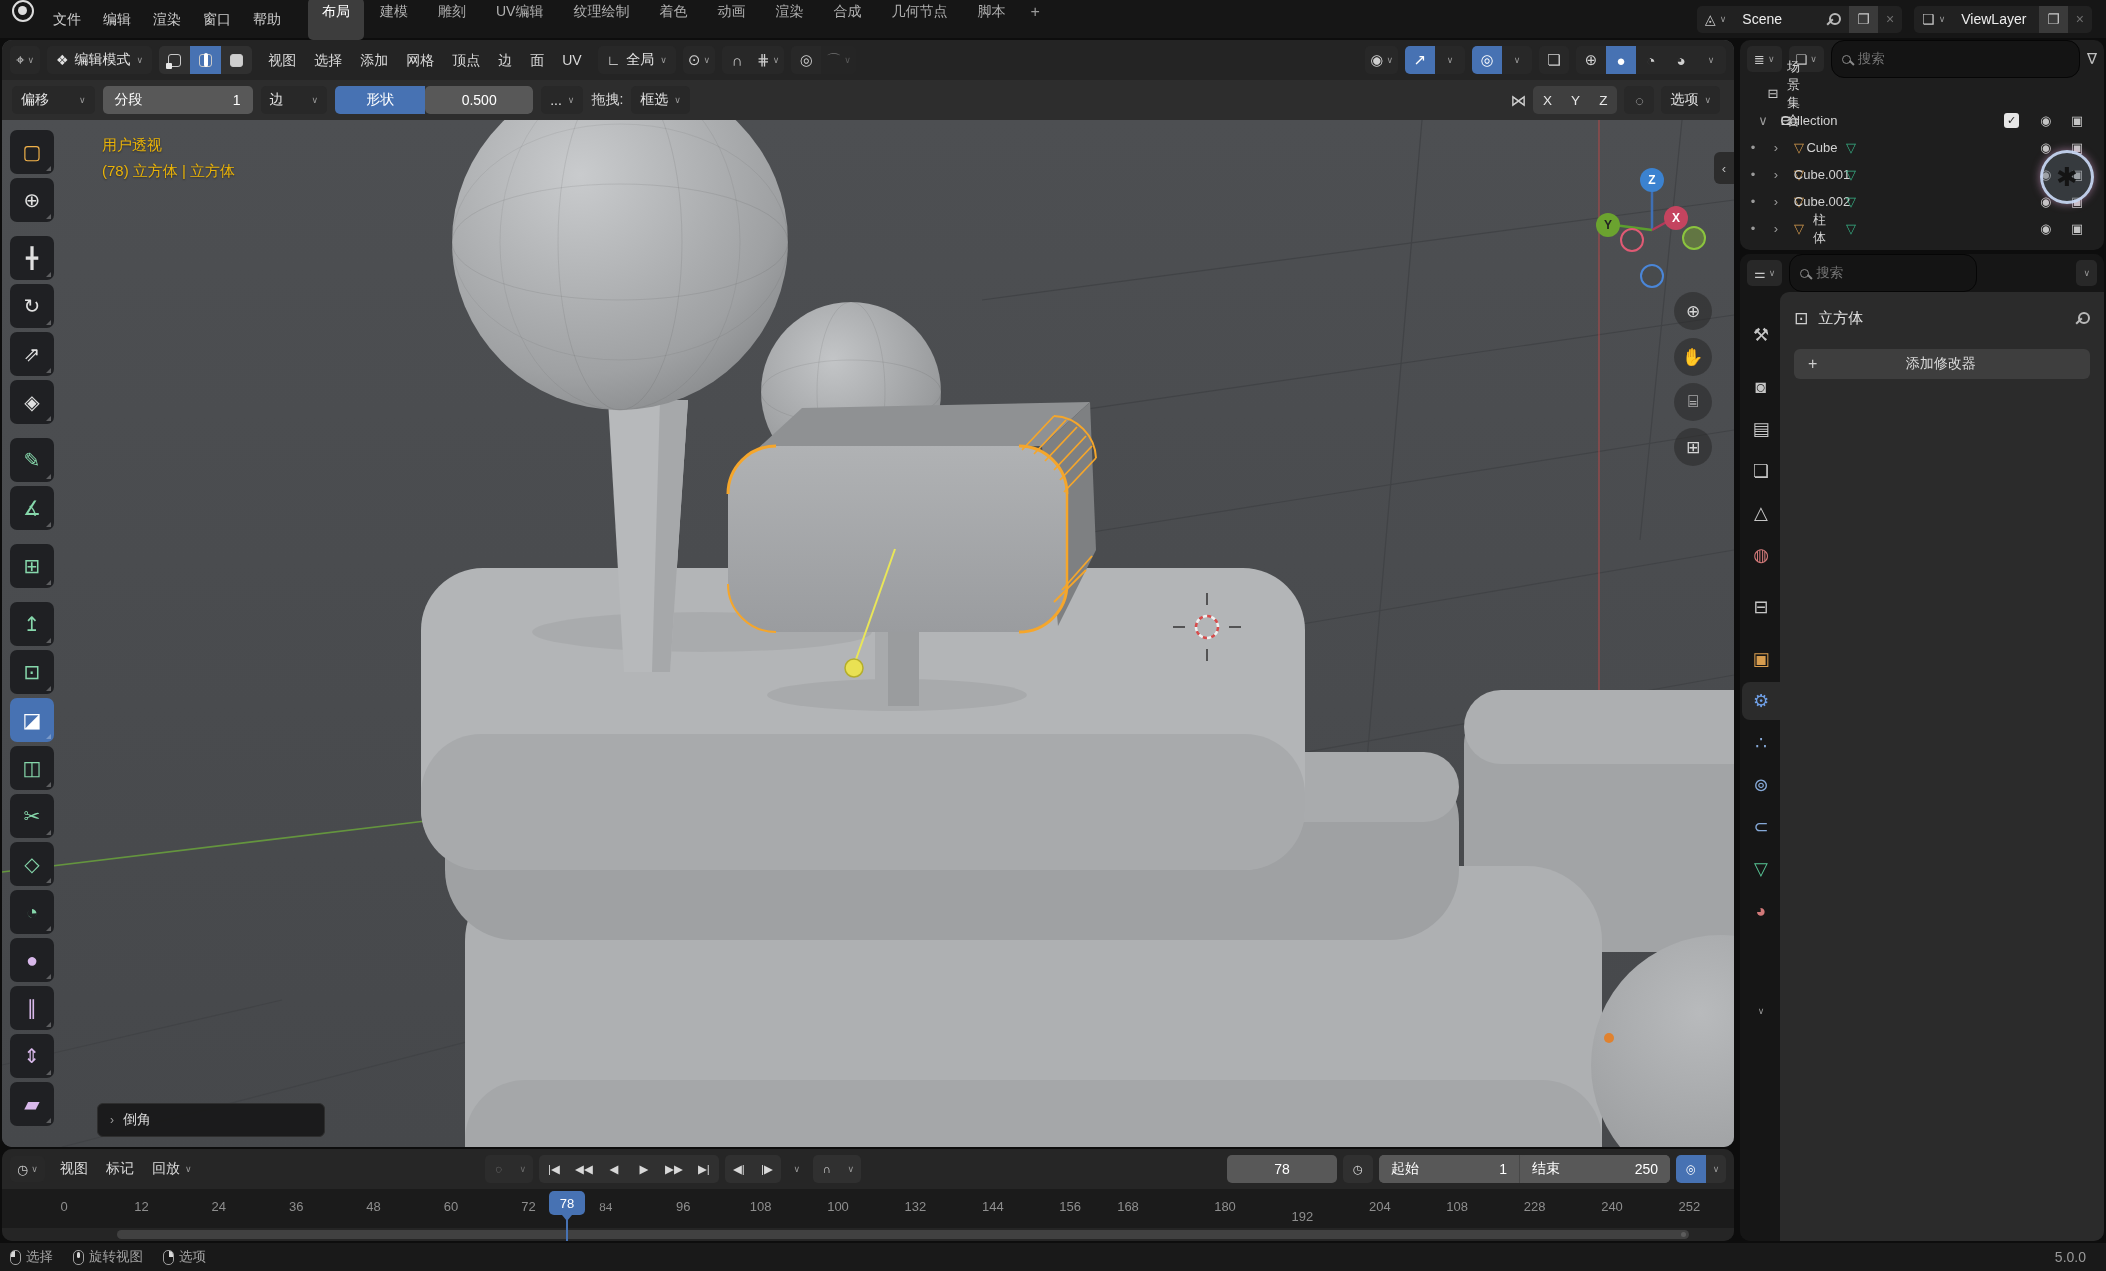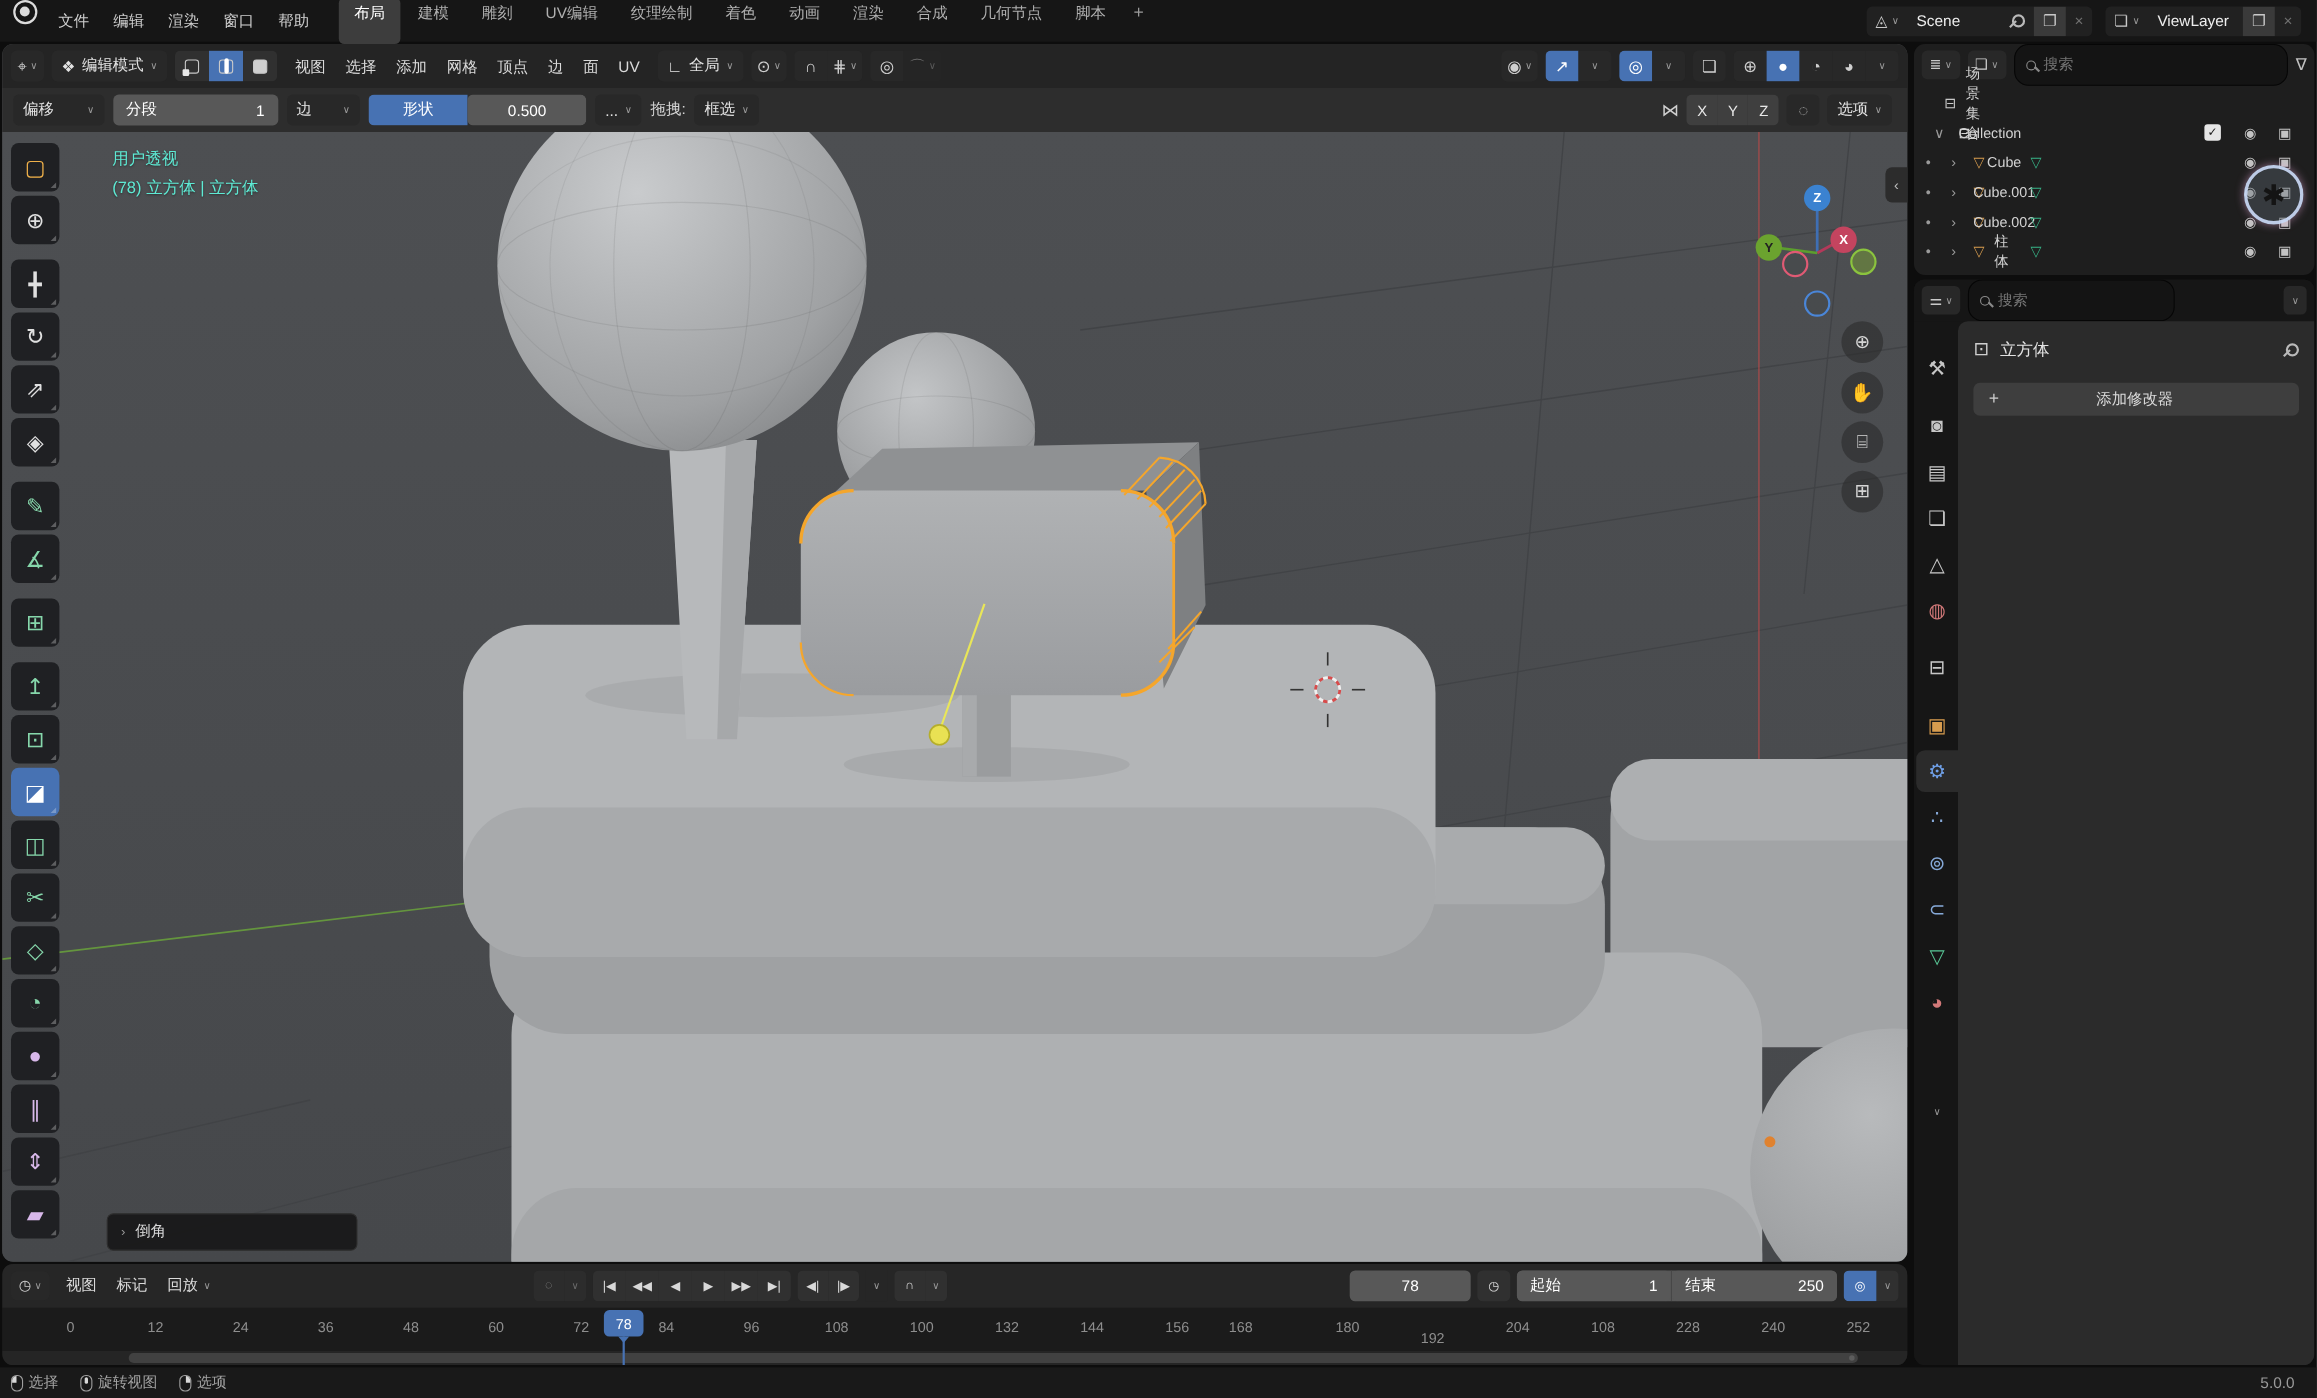--- a/index.html
+++ b/index.html
@@ -49,21 +49,21 @@
   .tsr-label{font-size:14px;color:#d5d5d5}
   .xyzbtn{width:28px;height:28px;background:#3f3f3f;color:#e8e8e8;font-size:13.5px;display:flex;align-items:center;justify-content:center}
 
   
   #tools{position:absolute;left:8px;top:90px;width:44px;z-index:6}
   .tool{position:absolute;left:0;width:44px;height:44px;border-radius:7px;background:#1f2023;display:flex;align-items:center;justify-content:center;font-size:20px}
   .tool::after{content:'';position:absolute;right:3px;bottom:3px;border-left:5px solid transparent;border-bottom:5px solid rgba(255,255,255,.28)}
   .tool.active{background:#4772b3}
 
   
-  .vptext{position:absolute;left:100px;top:92px;z-index:6;font-size:15px;color:#5eead4;text-shadow:0 1px 2px rgba(0,0,0,.45);line-height:26px}
+  .vptext{position:absolute;left:100px;top:92px;z-index:6;font-size:15px;color:#eab308;text-shadow:0 1px 2px rgba(0,0,0,.45);line-height:26px}
   #oppanel{position:absolute;left:95px;top:1063px;width:228px;height:34px;z-index:6;background:rgba(24,24,24,.92);border:1px solid #2e2e2e;border-radius:6px;display:flex;align-items:center;padding:0 12px;gap:9px;font-size:14px;color:#d8d8d8}
   #axis-gizmo{position:absolute;left:1580px;top:128px;width:130px;height:130px;z-index:6}
   .gball{position:absolute;width:24px;height:24px;border-radius:50%;display:flex;align-items:center;justify-content:center;font-size:12px;font-weight:bold;color:#1d1d1d}
   .gball.hollow{background:rgba(70,72,74,.55)}
   .navbtn{position:absolute;left:1672px;width:38px;height:38px;border-radius:50%;background:rgba(40,40,40,.55);display:flex;align-items:center;justify-content:center;font-size:17px;color:#d5d5d5;z-index:6}
   #vp-collapse{position:absolute;right:0;top:112px;width:20px;height:32px;background:#2c2c2c;border-radius:6px 0 0 6px;display:flex;align-items:center;justify-content:center;color:#bdbdbd;font-size:13px;z-index:6}
 
   
   .olh{height:38px;display:flex;align-items:center;padding:0 7px;gap:7px}
   .sbtn{height:26px;border-radius:5px;background:#282828;display:flex;align-items:center;padding:0 7px;gap:3px;font-size:13px;color:#c9c9c9}
@@ -674,21 +674,21 @@
     </div>
   </div>
   <div id="ruler">
       <span class="tick" style="left: 62px;">0</span>
       <span class="tick" style="left: 139.4px;">12</span>
       <span class="tick" style="left: 216.8px;">24</span>
       <span class="tick" style="left: 294.2px;">36</span>
       <span class="tick" style="left: 371.6px;">48</span>
       <span class="tick" style="left: 449px;">60</span>
       <span class="tick" style="left: 526.4px;">72</span>
-      <span class="tick" style="left: 603.8px;">84</span>
+      <span class="tick" style="left: 603.8px; font-family: Liberation Serif, serif;">84</span>
       <span class="tick" style="left: 681.2px;">96</span>
       <span class="tick" style="left: 758.6px;">108</span>
       <span class="tick" style="left: 836px;">100</span>
       <span class="tick" style="left: 913.4px;">132</span>
       <span class="tick" style="left: 990.8px;">144</span>
       <span class="tick" style="left: 1068.2px;">156</span>
       <span class="tick" style="left: 1126px;">168</span>
       <span class="tick" style="left: 1223px;">180</span>
       <span class="tick" style="left: 1300.4px; margin-top: 10px;">192</span>
       <span class="tick" style="left: 1377.8px;">204</span>

